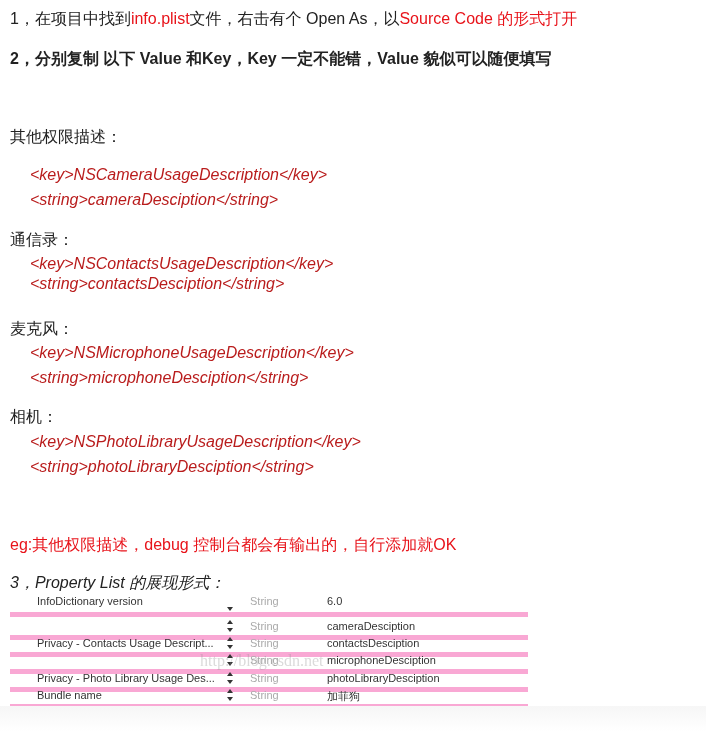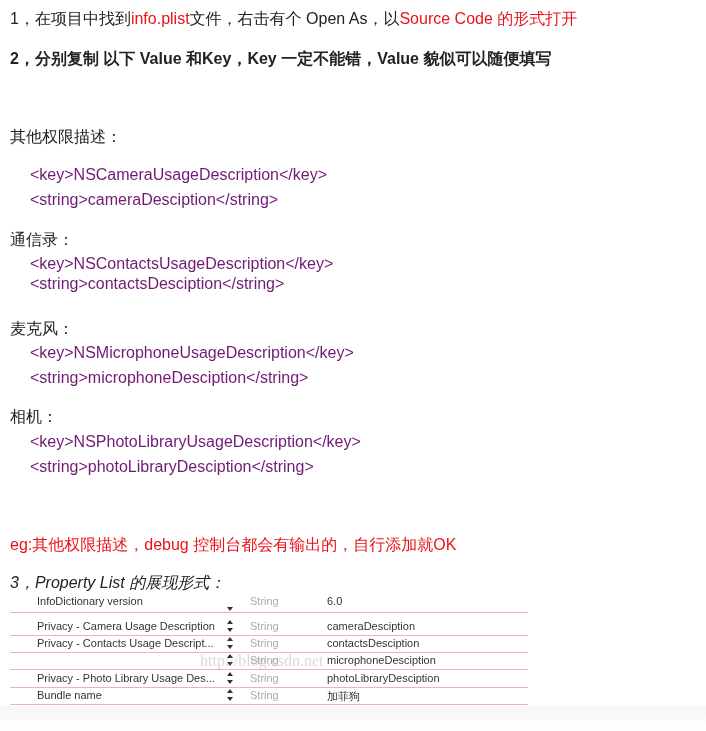--- a/index.html
+++ b/index.html
@@ -1,23 +1,23 @@
 <!DOCTYPE html>
 <html><head>
 <meta charset="utf-8">
 <style>
   html, body { margin: 0; padding: 0; background: #ffffff; }
   body { width: 706px; height: 731px; position: relative; overflow: hidden;
          font-family: "Liberation Sans", "DejaVu Sans", sans-serif; color: #222; }
   .line { position: absolute; left: 10px; font-size: 16px; white-space: nowrap; line-height: 20px; }
   .red { color: #e8131a; text-align: center; }
-  .code { position: absolute; left: 30px; font-size: 16px; color: #701a75; white-space: nowrap; line-height: 20px; }
+  .code { position: absolute; left: 30px; font-size: 16px; color: #b91c1c; white-space: nowrap; line-height: 20px; font-style: italic; }
   .heading { position: absolute; left: 10px; font-size: 16px; color: #222; line-height: 20px; }
   .plist { position: absolute; left: 10px; top: 600px; width: 520px; height: 106px; font-size: 11px; color: #333; }
-  .prow { position: absolute; left: 0; width: 518px; height: 17px; border-bottom: 1px solid #f9a8d4; }
+  .prow { position: absolute; left: 0; width: 518px; height: 17px; border-bottom: 5px solid #f9a8d4; }
   .prow .k { position: absolute; left: 27px; top: 2px; white-space: nowrap; }
   .prow .stepper { position: absolute; left: 216px; top: 1px; width: 8px; height: 14px; }
   .prow .t { position: absolute; left: 240px; top: 2px; color: #aaa; }
   .prow .v { position: absolute; left: 317px; top: 2px; white-space: nowrap; }
   .prow.cut { height: 12px; }
   .prow.cut .k, .prow.cut .t, .prow.cut .v { top: -5px; }
   .shadow { position: absolute; left: 0; top: 706px; width: 706px; height: 25px;
             background: linear-gradient(to bottom, #f6f6f6, #ffffff); }
   .watermark { position: absolute; left: 200px; top: 652px; color: rgba(150,150,150,0.35);
                font-family: "Liberation Serif", serif; font-size: 16px; white-space: nowrap; }
@@ -53,21 +53,20 @@
 <div class="plist">
   <div class="prow cut" style="top:0px;">
     <span class="k">InfoDictionary version</span>
     <svg class="stepper" viewBox="0 0 8 14" style="top:-2px;">
         <path d="M1 9 L4 13 L7 9 Z" fill="#333"></path>
       </svg>
     <span class="t">String</span>
     <span class="v">6.0</span>
   </div>
   <div class="prow" style="top:18px;">
-    <span class="k">Privacy - Camera Usage Description</span>
     <svg class="stepper" viewBox="0 0 8 14">
         <path d="M1 5 L4 1 L7 5 Z M1 9 L4 13 L7 9 Z" fill="#333"></path>
       </svg>
     <span class="t">String</span>
     <span class="v">cameraDesciption</span>
   </div>
   <div class="prow" style="top:35px;">
     <span class="k">Privacy - Contacts Usage Descript...</span>
     <svg class="stepper" viewBox="0 0 8 14">
         <path d="M1 5 L4 1 L7 5 Z M1 9 L4 13 L7 9 Z" fill="#333"></path>

